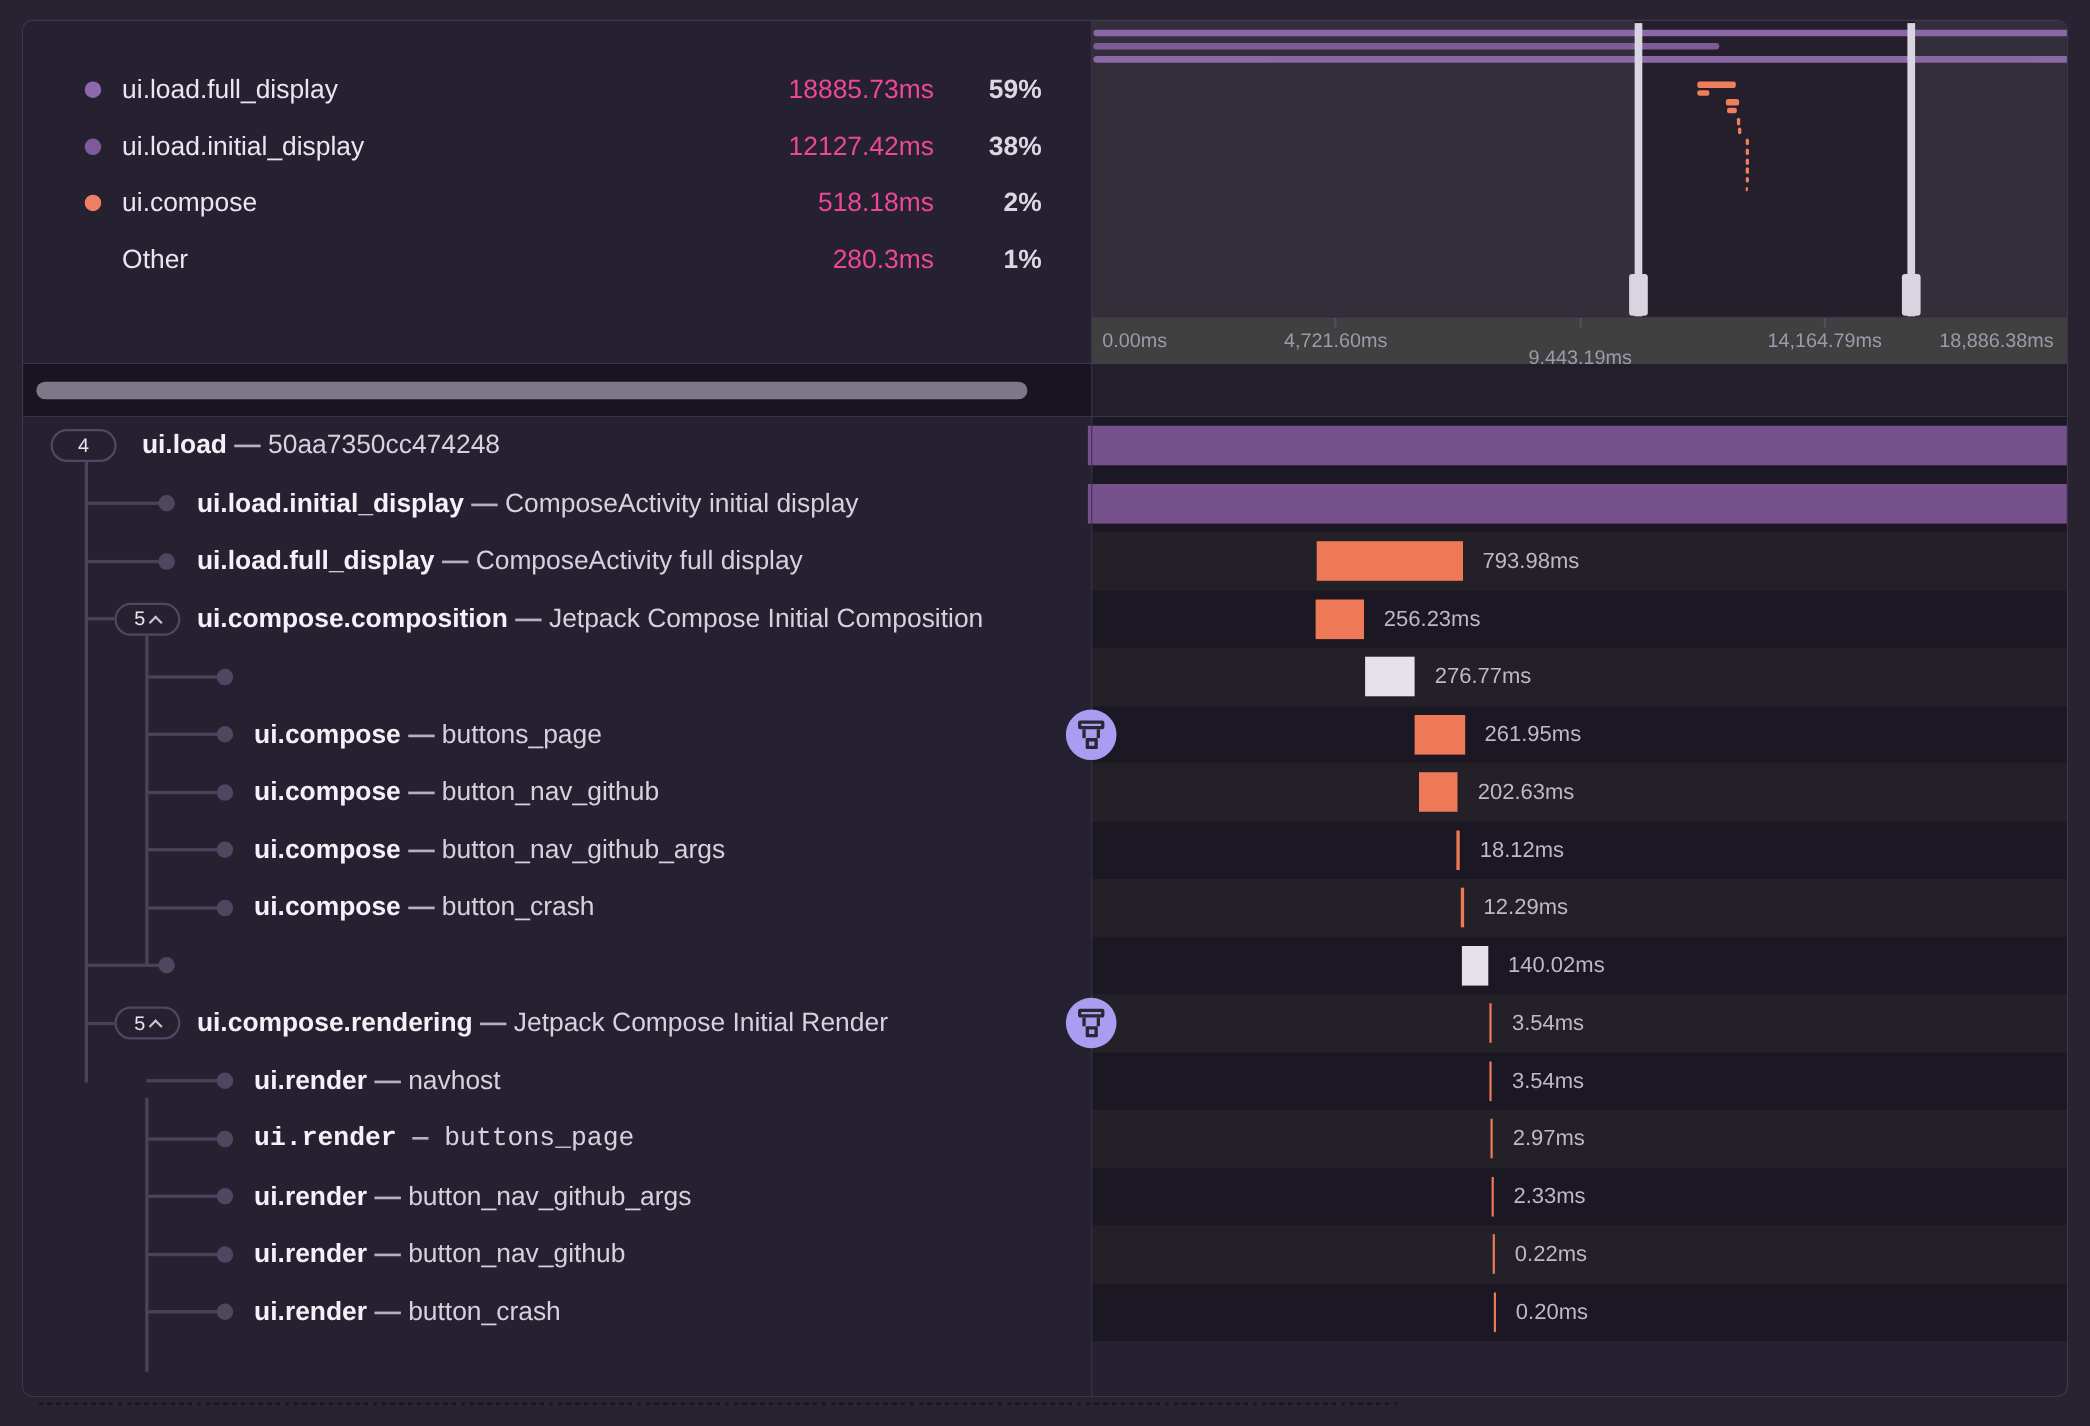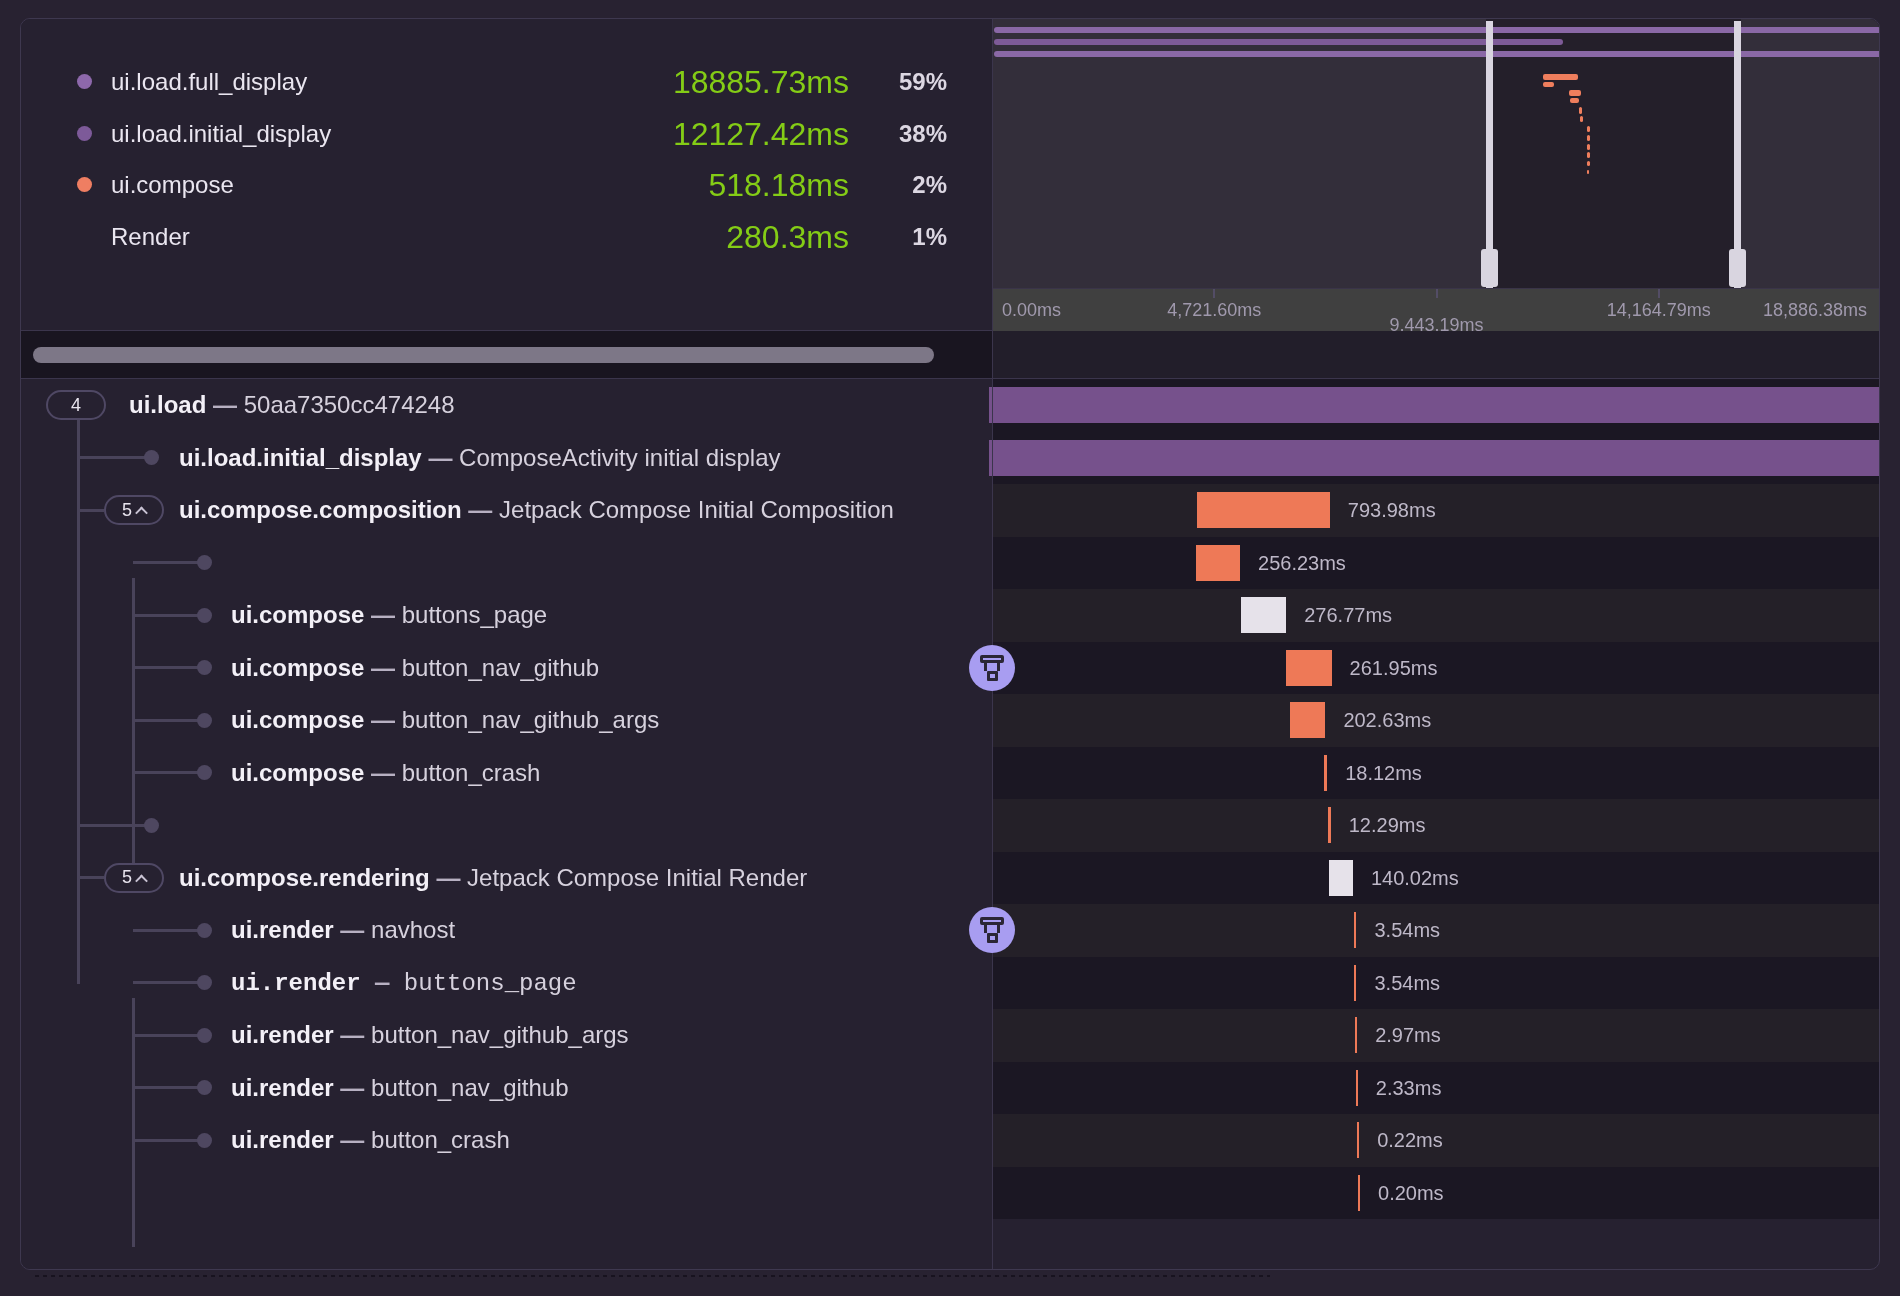--- a/index.html
+++ b/index.html
@@ -8,21 +8,21 @@
 
   #panel { position:absolute; left:20px; top:18px; width:1860px; height:1252px;
            background:#262130; border:1px solid #3e384f; border-radius:10px; overflow:hidden; }
 
   
   #header { position:absolute; left:0; top:0; width:100%; height:312px; border-bottom:1px solid #3b354c; }
   #legend { position:absolute; left:0; top:0; width:971px; height:100%; background:#262130; }
   .legend-row { position:absolute; left:0; width:100%; height:30px; line-height:30px; }
   .legend-dot { position:absolute; left:56px; top:7px; width:15px; height:15px; border-radius:50%; }
   .legend-label { position:absolute; left:90px; font-size:24px; color:#eae6f0; }
-  .legend-duration { position:absolute; right:143px; font-size:32px; color:#84cc16; }
+  .legend-duration { position:absolute; right:143px; font-size:24px; color:#ec4899; }
   .legend-pct { position:absolute; right:45px; font-size:24px; font-weight:700; color:#dcd7e2; }
 
   
   #minimap { position:absolute; left:971px; top:0; width:889px; height:312px; }
   #mm-content { position:absolute; left:0; top:0; width:100%; height:269px; background:#241f2a; overflow:hidden; }
   .mm-outside { position:absolute; top:0; bottom:0; background:#332e3a; }
   .mm-pbar { position:absolute; height:6px; border-radius:3px; }
   .mm-obar { position:absolute; background:#ef7e5d; border-radius:2px; }
   .mm-line { position:absolute; top:2px; bottom:0; width:7px; background:#d9d5e0; }
   .mm-handle { position:absolute; width:17px; height:38px; top:230px; background:#d9d5e0; border-radius:3px; }
@@ -94,21 +94,21 @@
           <span class="legend-duration">12127.42ms</span>
           <span class="legend-pct">38%</span>
         </div>
         <div class="legend-row" style="top: 151px;">
           <span class="legend-dot" style="background: rgb(239, 126, 98);"></span>
           <span class="legend-label">ui.compose</span>
           <span class="legend-duration">518.18ms</span>
           <span class="legend-pct">2%</span>
         </div>
         <div class="legend-row" style="top: 203px;">
-          <span class="legend-label">Render</span>
+          <span class="legend-label">Other</span>
           <span class="legend-duration">280.3ms</span>
           <span class="legend-pct">1%</span>
         </div>
       </div>
     <div id="minimap">
       <div id="mm-content">
           <div class="mm-outside" style="left: 0px; width: 494px;"></div>
           <div class="mm-outside" style="left: 749px; right: 0px;"></div>
           <div class="mm-pbar" style="top: 8px; left: 2px; width: calc(100% - 2px); background: rgb(138, 104, 166);"></div>
           <div class="mm-pbar" style="top: 20px; left: 2px; width: calc(64.2% - 2px); background: rgb(126, 91, 152);"></div>
@@ -157,20 +157,25 @@
             <span>4</span>
           </div>
           <div class="tree-text" style="left: 108px;"><span class="tree-op">ui.load</span><span class="tree-sep"> — </span><span class="tree-desc">50aa7350cc474248</span></div>
         </div>
         <div class="tree-row">
           <div class="conn-h" style="left: 57px; width: 73px;"></div>
           <div class="tree-dot" style="left: 122.5px;"></div>
           <div class="tree-text" style="left: 158px;"><span class="tree-op">ui.load.initial_display</span><span class="tree-sep"> — </span><span class="tree-desc">ComposeActivity initial display</span></div>
         </div>
         <div class="tree-row">
+          <div class="conn-h" style="left: 57px; width: 73px;"></div>
+          <div class="tree-dot" style="left: 122.5px;"></div>
+          <div class="tree-text" style="left: 158px;"><span class="tree-op">ui.load.full_display</span><span class="tree-sep"> — </span><span class="tree-desc">ComposeActivity full display</span></div>
+        </div>
+        <div class="tree-row">
           <div class="conn-h" style="left: 57px; width: 26px;"></div>
           <div class="tree-badge" style="left: 83px;">
             <span>5</span>
             <span class="badge-chevron"></span>
           </div>
           <div class="tree-text" style="left: 158px;"><span class="tree-op">ui.compose.composition</span><span class="tree-sep"> — </span><span class="tree-desc">Jetpack Compose Initial Composition</span></div>
         </div>
         <div class="tree-row">
           <div class="conn-h" style="left: 112px; width: 71px;"></div>
           <div class="tree-dot" style="left: 175.5px;"></div>

